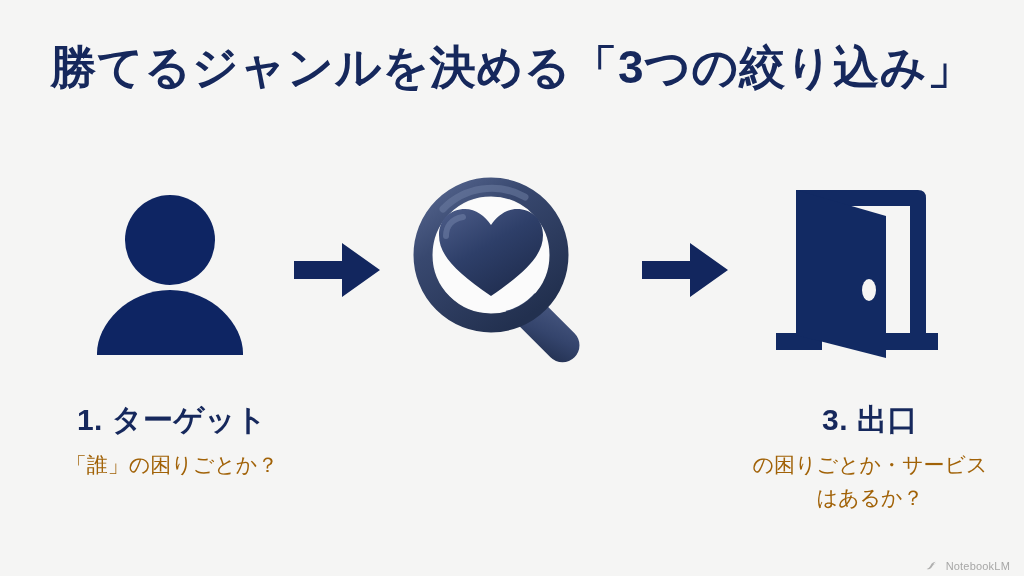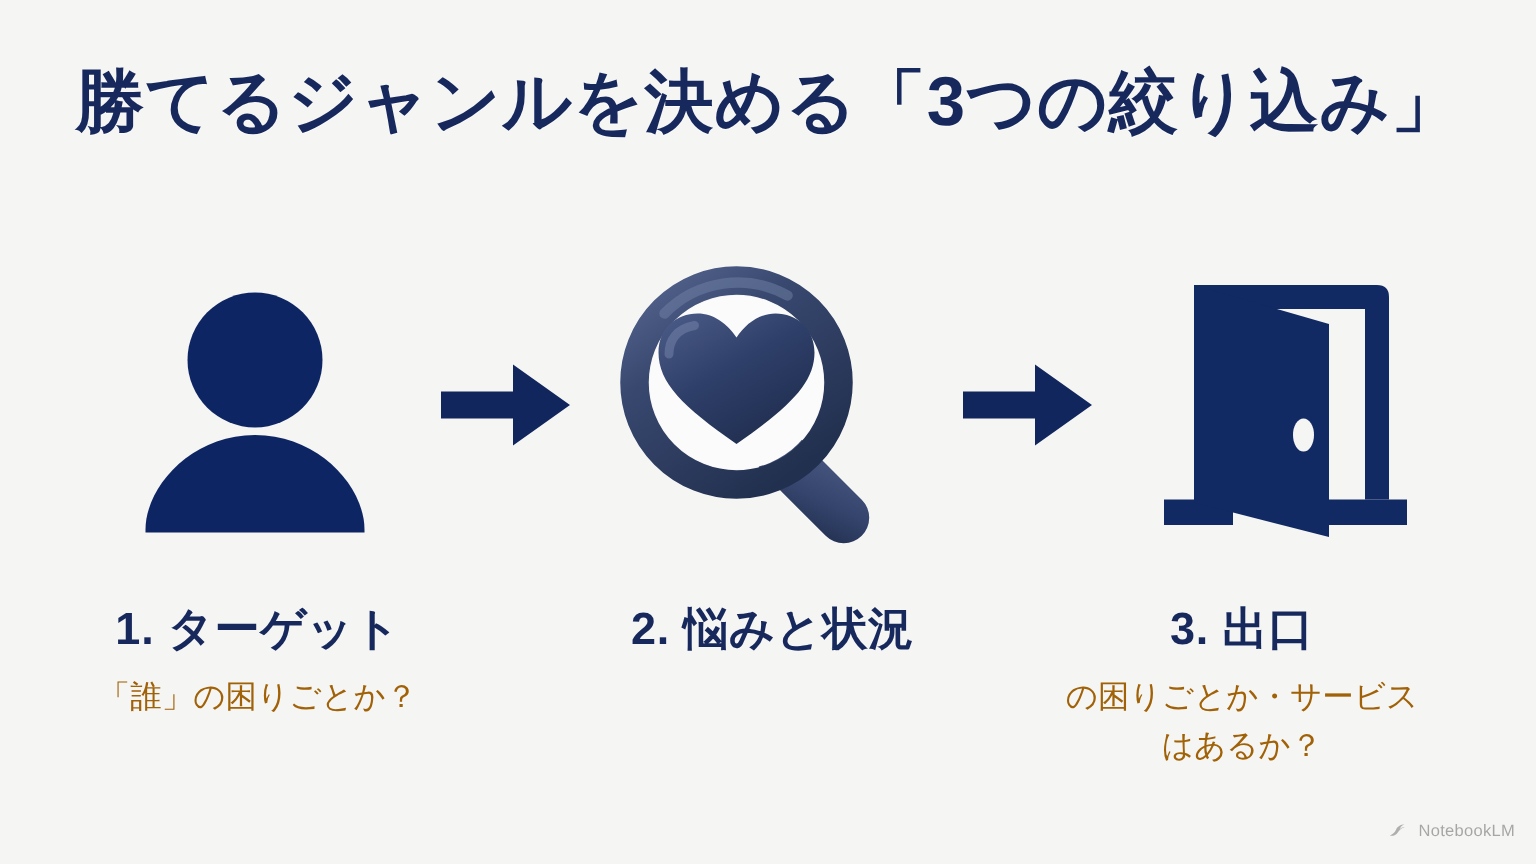--- a/index.html
+++ b/index.html
@@ -82,21 +82,21 @@
   }
 
   .text-cell {
     position: absolute;
     top: 0;
     width: 300px;
     text-align: center;
   }
   .text-cell.t1 { left: 22px;  }
   .text-cell.t2 { left: 365px; }
-  .text-cell.t3 { left: 678px; }
+  .text-cell.t3 { left: 720px; }
 
   .col-heading {
     font-size: 30px;
     line-height: 40px;
     font-weight: bold;
     color: #16285c;
     letter-spacing: 0.5px;
     margin: 0 0 8px 0;
     white-space: nowrap;
   }
@@ -110,21 +110,21 @@
   }
   .col-body .ln { display: block; white-space: nowrap; }
 
   
   .text-cell.t1 .col-body { font-size: 21px; }
 
   
   .watermark {
     position: absolute;
     right: 14px;
-    bottom: 16px;
+    bottom: 4px;
     display: flex;
     align-items: center;
     gap: 8px;
     opacity: 0.55;
   }
   .watermark-label {
     font-size: 11px;
     color: #666666;
     letter-spacing: 0.2px;
   }
@@ -229,21 +229,20 @@
   <div class="text-row">
 
     <div class="text-cell t1">
       <div class="col-heading">1. ターゲット</div>
       <div class="col-body">
         <span class="ln">「誰」の困りごとか？</span>
       </div>
     </div>
 
     <div class="text-cell t2">
-      <div class="col-heading">2. 悩みと状況</div>
     </div>
 
     <div class="text-cell t3">
       <div class="col-heading">3. 出口</div>
       <div class="col-body">
         <span class="ln">の困りごとか・サービス</span>
         <span class="ln">はあるか？</span>
       </div>
     </div>
   </div>

